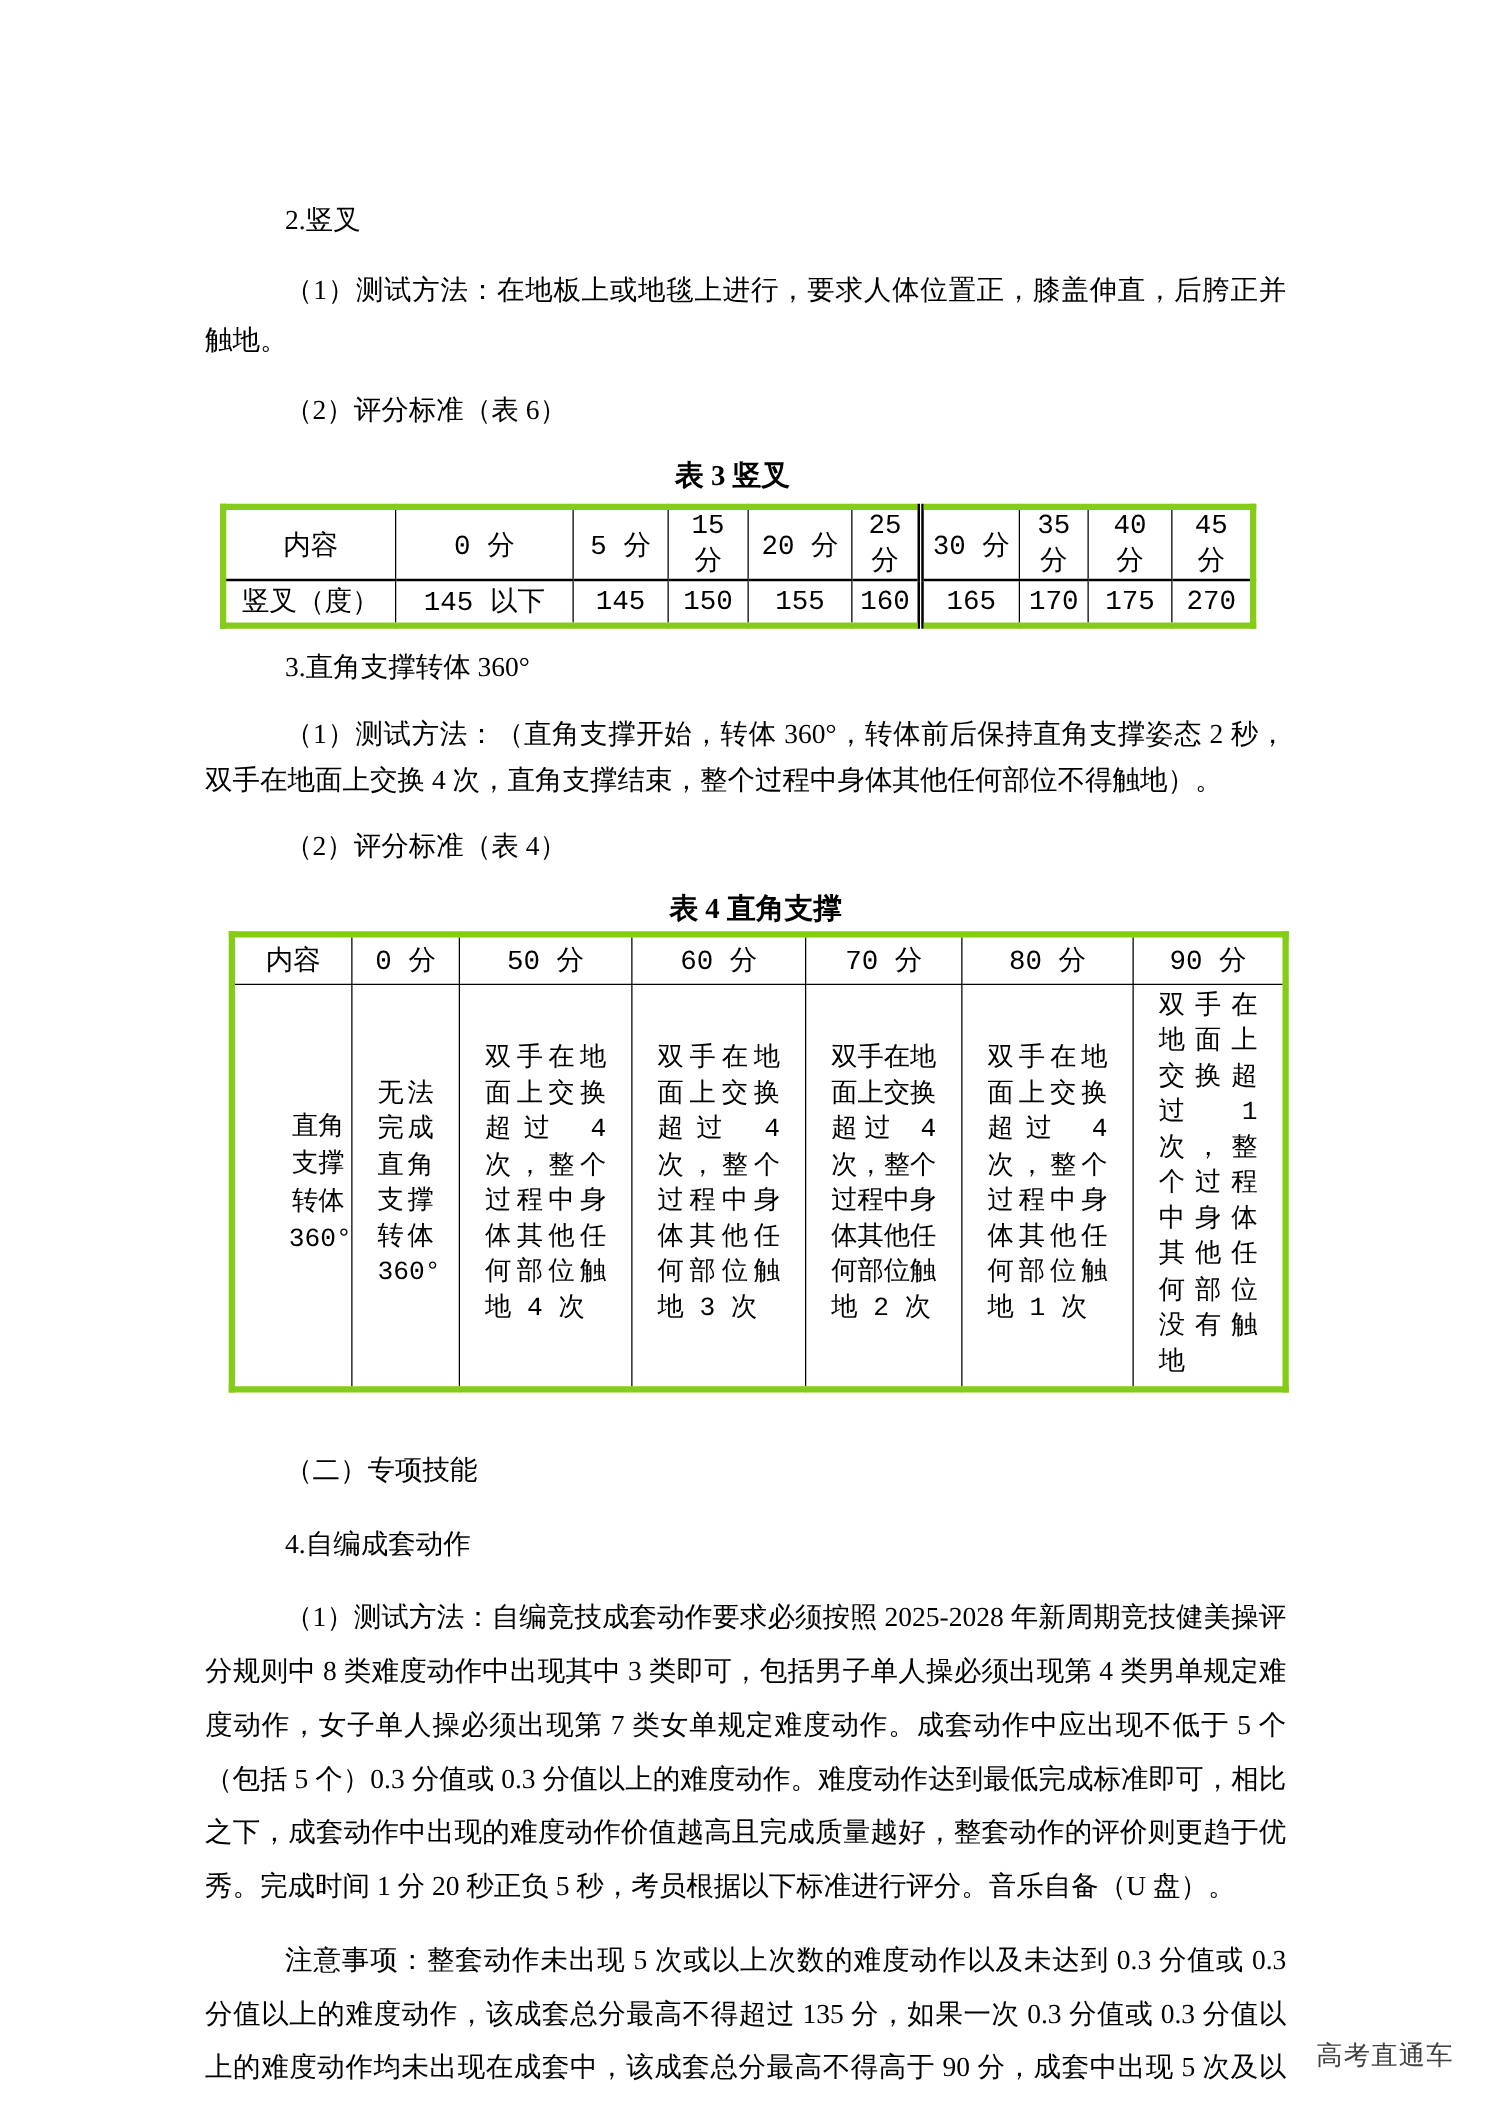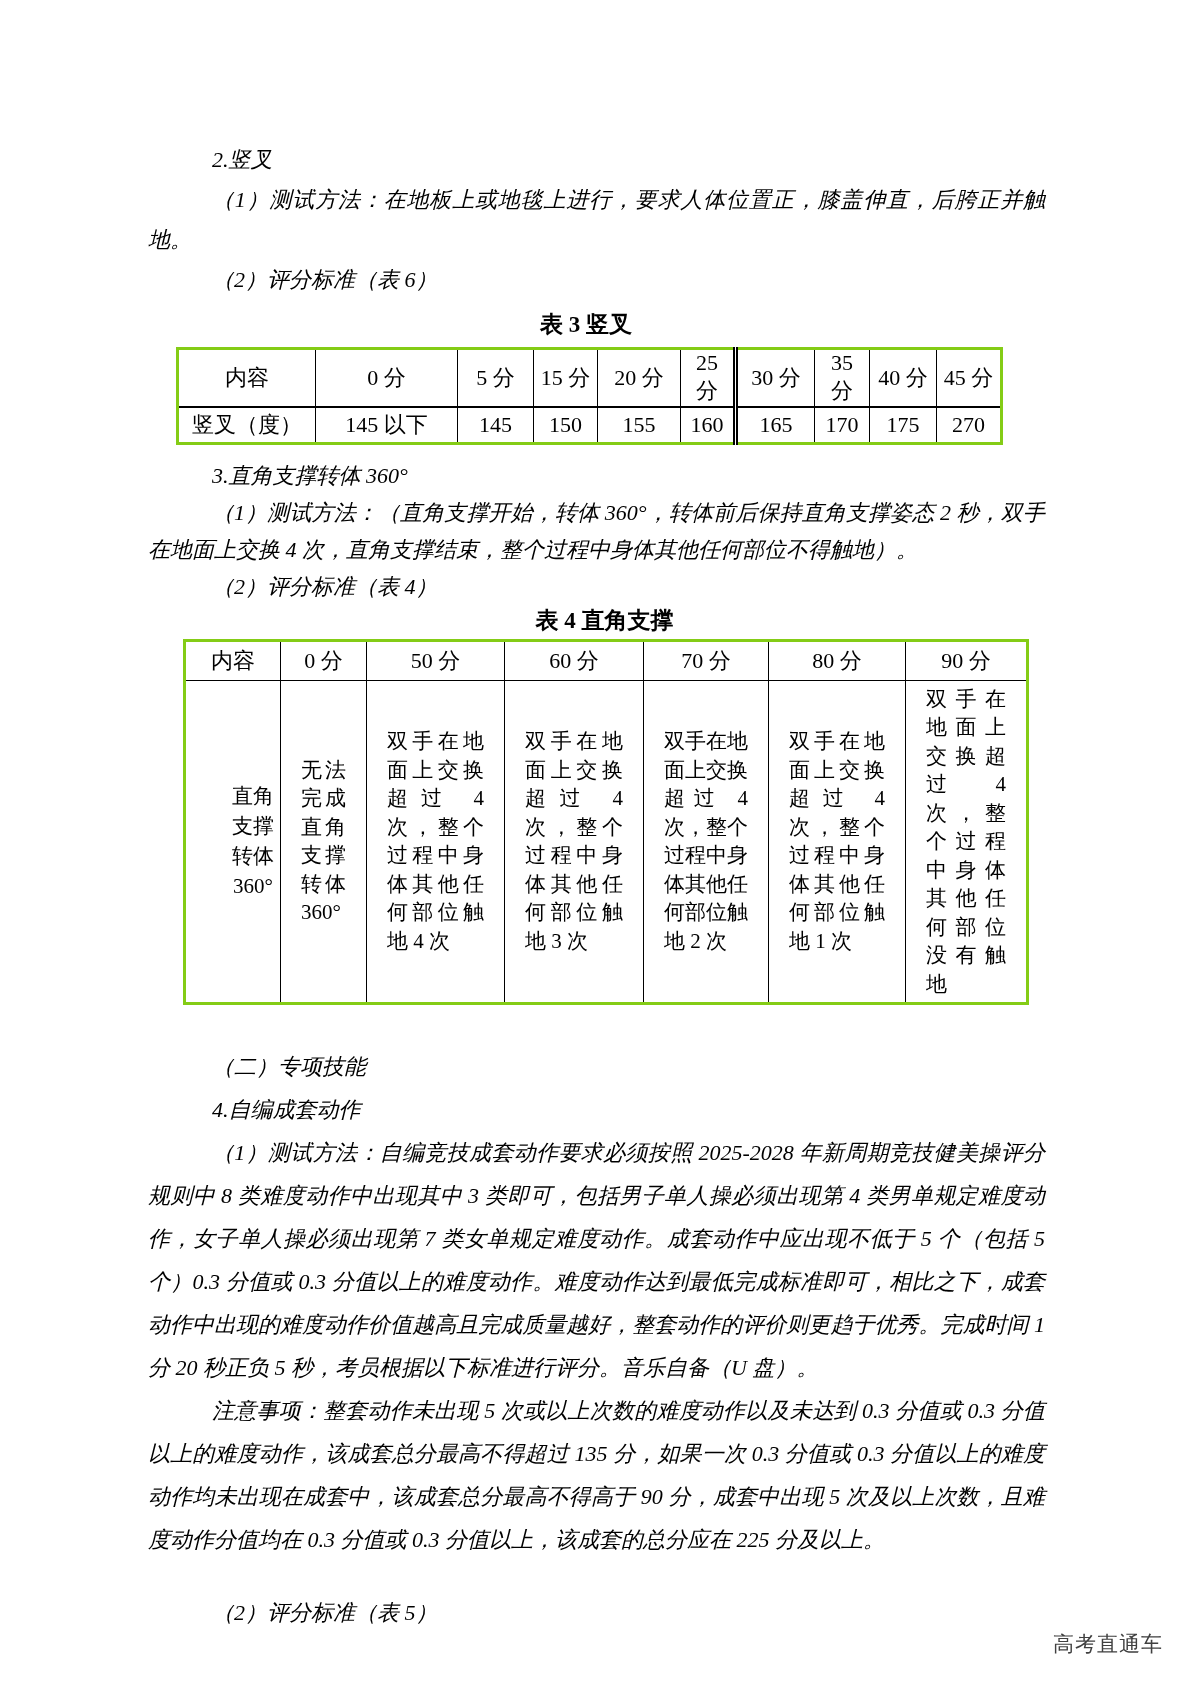--- a/index.html
+++ b/index.html
@@ -10,41 +10,41 @@
     font-family:"Liberation Serif","DejaVu Serif",serif;
     color:#000;
     overflow:hidden;
   }
   .page {
     position:absolute; left:0; top:0; right:0; bottom:0;
     padding:140px 146px 0 148px;
     box-sizing:border-box;
   }
   .para {
-    margin:0;
+    margin:16px;
     font-size:22px;
     line-height:40px;
     text-align:justify;
-    font-style:italic;
   }
   .sec3line { line-height:37px; }
   .sec4line { line-height:43px; }
   .ind { text-indent:64px; }
   .tbl-caption {
     margin:0;
     font-weight:bold;
     font-size:23px;
     text-align:center;
   }
   .cap3 { margin-top:8px; line-height:34px; width:820px; margin-left:28px; }
   .cap4 { margin-top:0; line-height:32px; width:843px; margin-left:35px; }
   table {
     border-collapse:collapse;
     table-layout:fixed;
-    border:3px solid #84cc16;
+    border:5px solid #84cc16;
+    font-family:Liberation Mono, monospace;
   }
   th, td {
     border:1.5px solid #000;
     font-weight:normal;
     text-align:center;
     vertical-align:middle;
     padding:0 3px;
     box-sizing:border-box;
     font-size:22px;
     overflow:hidden;
@@ -156,21 +156,21 @@
       <th>80 分</th>
       <th>90 分</th>
     </tr>
     <tr>
       <td class="rowlabel">直角支撑转体 360°</td>
       <td class="desc">无法完成直角支撑转体 360°</td>
       <td class="desc">双手在地面上交换超过 4 次，整个过程中身体其他任何部位触地 4 次</td>
       <td class="desc">双手在地面上交换超过 4 次，整个过程中身体其他任何部位触地 3 次</td>
       <td class="desc">双手在地面上交换超过 4 次，整个过程中身体其他任何部位触地 2 次</td>
       <td class="desc">双手在地面上交换超过 4 次，整个过程中身体其他任何部位触地 1 次</td>
-      <td class="desc">双手在地面上交换超过 4 次，整个过程中身体其他任何部位没有触地</td>
+      <td class="desc">双手在地面上交换超过 1 次，整个过程中身体其他任何部位没有触地</td>
     </tr>
   </tbody>
     </table>
 
   <p class="para sec4line ind section-ii" style="margin-top:40px">（二）专项技能</p>
   <p class="para sec4line ind">4.自编成套动作</p>
   <p class="para sec4line ind">（1）测试方法：自编竞技成套动作要求必须按照 2025-2028 年新周期竞技健美操评分规则中 8 类难度动作中出现其中 3 类即可，包括男子单人操必须出现第 4 类男单规定难度动作，女子单人操必须出现第 7 类女单规定难度动作。成套动作中应出现不低于 5 个（包括 5 个）0.3 分值或 0.3 分值以上的难度动作。难度动作达到最低完成标准即可，相比之下，成套动作中出现的难度动作价值越高且完成质量越好，整套动作的评价则更趋于优秀。完成时间 1 分 20 秒正负 5 秒，考员根据以下标准进行评分。音乐自备（U 盘）。</p>
   <p class="para sec4line ind p-note">注意事项：整套动作未出现 5 次或以上次数的难度动作以及未达到 0.3 分值或 0.3 分值以上的难度动作，该成套总分最高不得超过 135 分，如果一次 0.3 分值或 0.3 分值以上的难度动作均未出现在成套中，该成套总分最高不得高于 90 分，成套中出现 5 次及以上次数，且难度动作分值均在 0.3 分值或 0.3 分值以上，该成套的总分应在 225 分及以上。</p>
   <p class="para sec4line ind p-last">（2）评分标准（表 5）</p>
 

